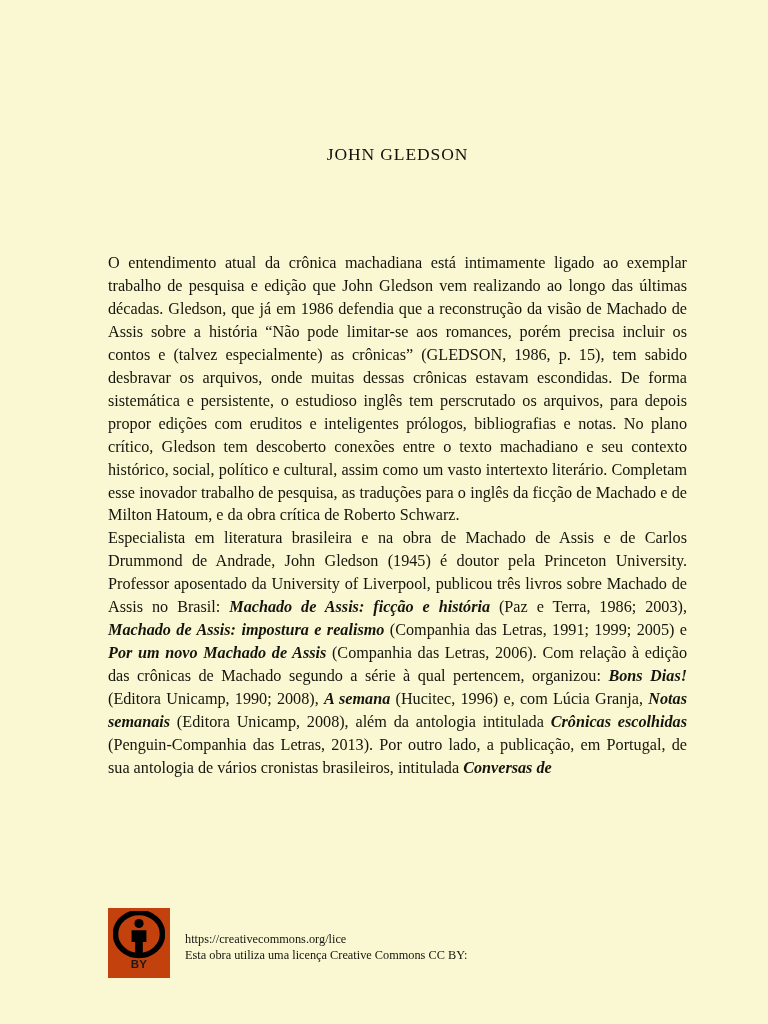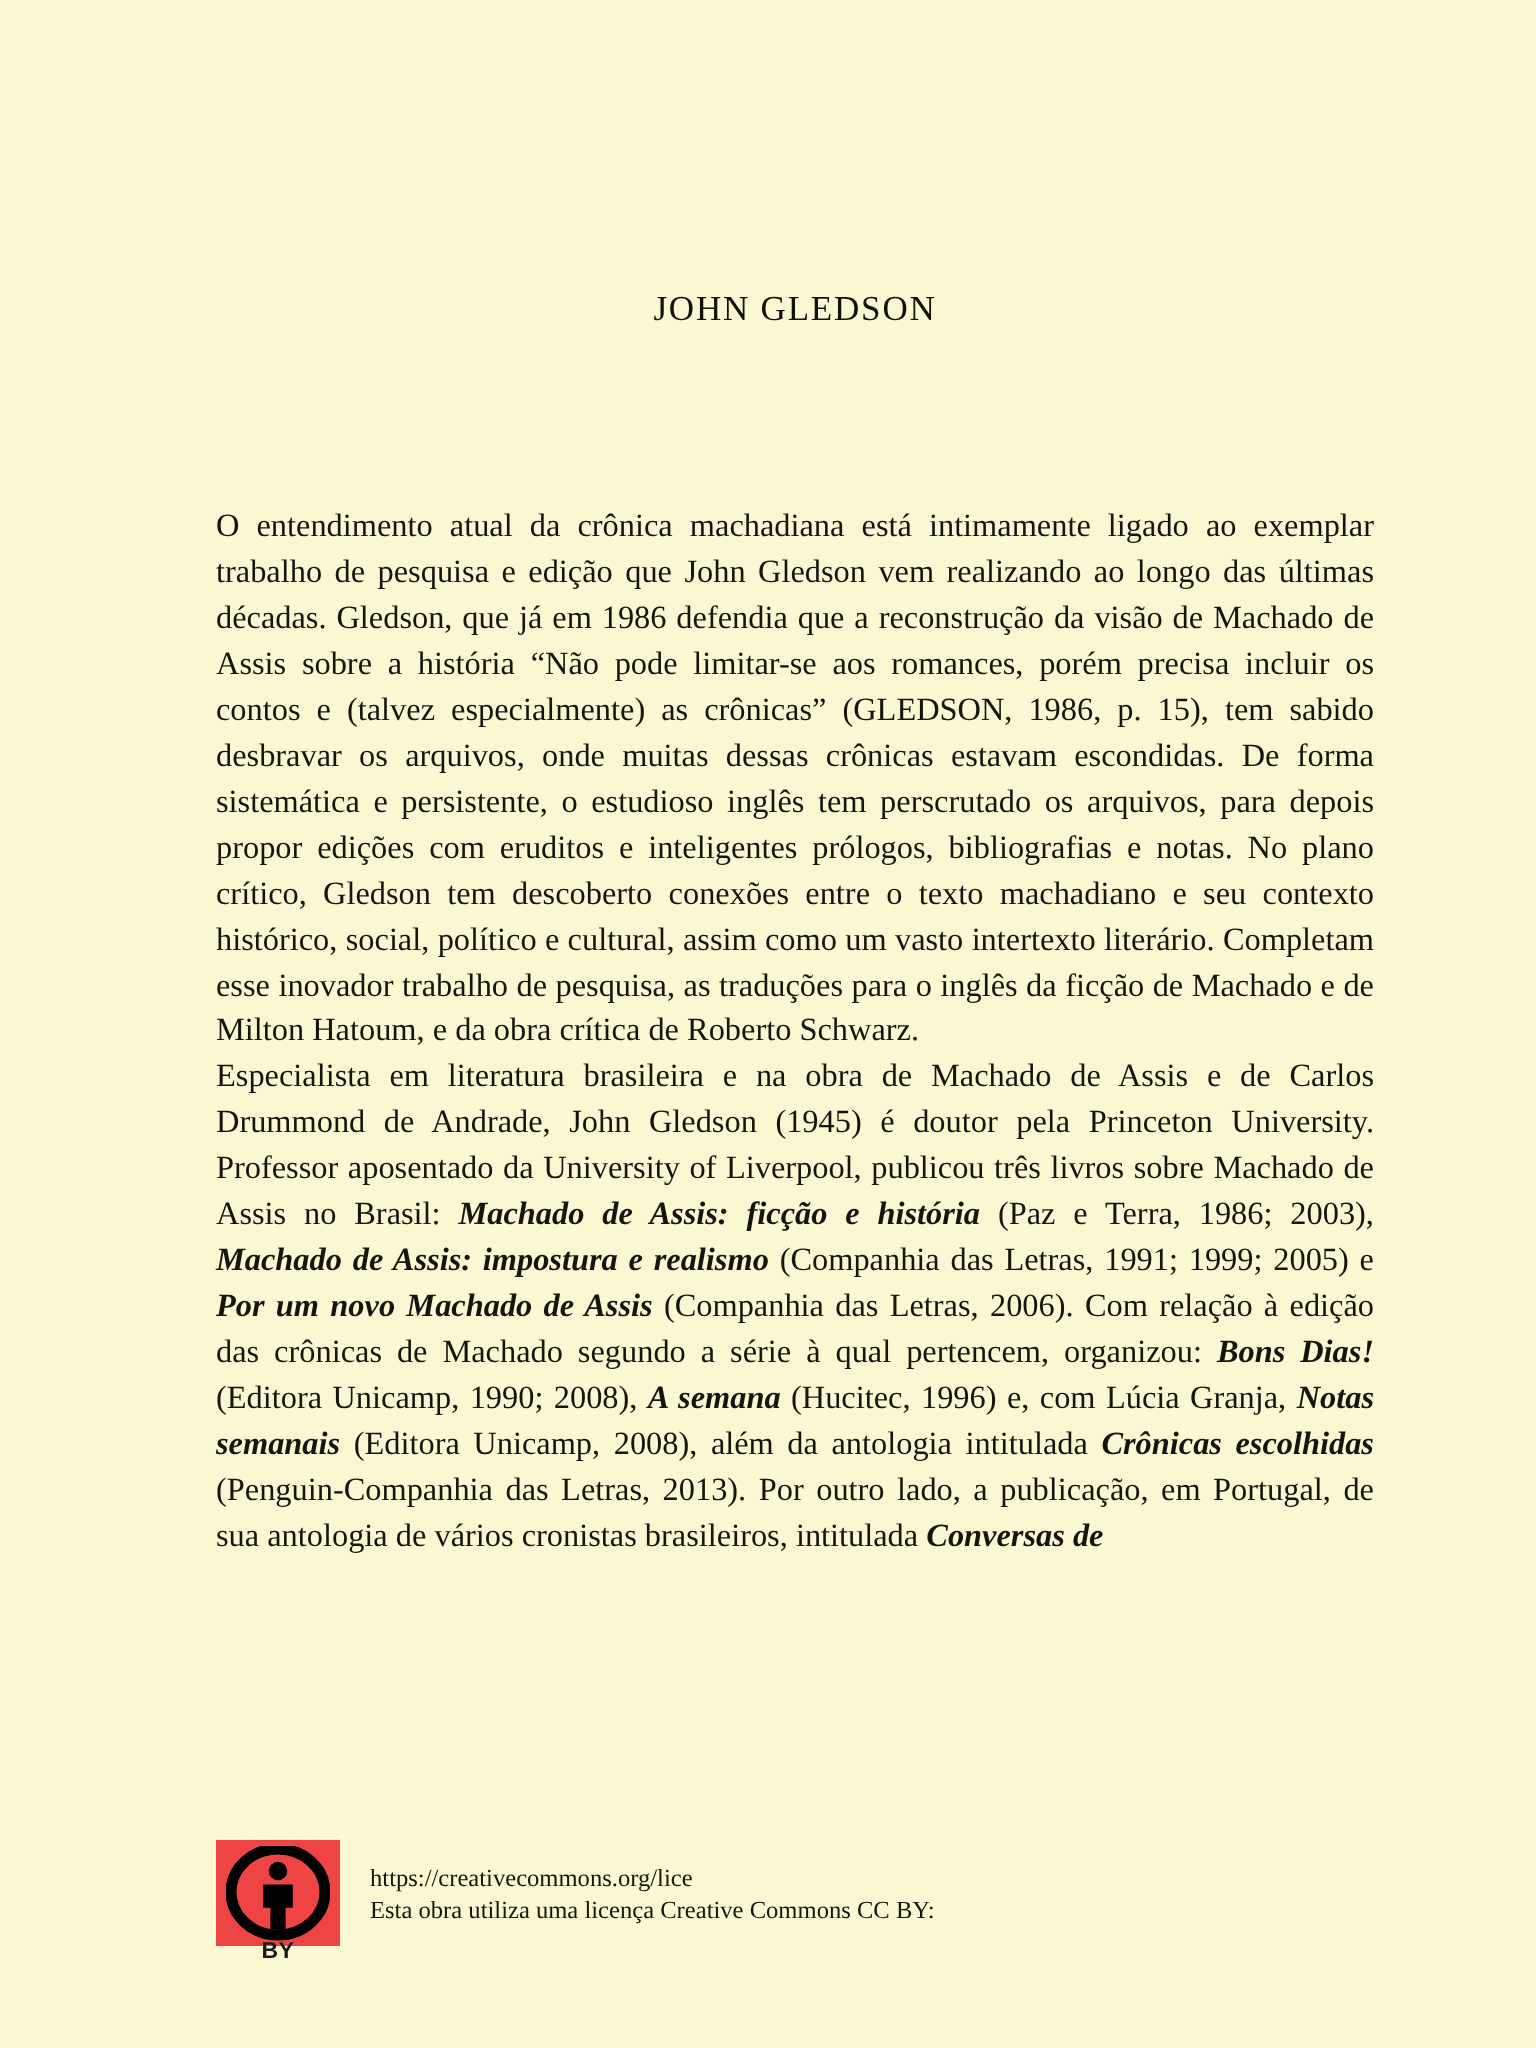--- a/index.html
+++ b/index.html
@@ -70,24 +70,23 @@
     left: 108px;
     top: 908px;
     width: 600px;
     height: 80px;
   }
   .cc-badge {
     position: absolute;
     left: 0;
     top: 0;
     width: 62px;
-    height: 53px;
-    background: #ef4444;
+    height: 70px;
+    background: #c2410c;
     display: block;
-    margin-top: 12px;
   }
   .cc-badge svg {
     display: block;
     position: absolute;
     left: 5px;
     top: 3px;
   }
   .cc-by-word {
     position: absolute;
     left: 0;

